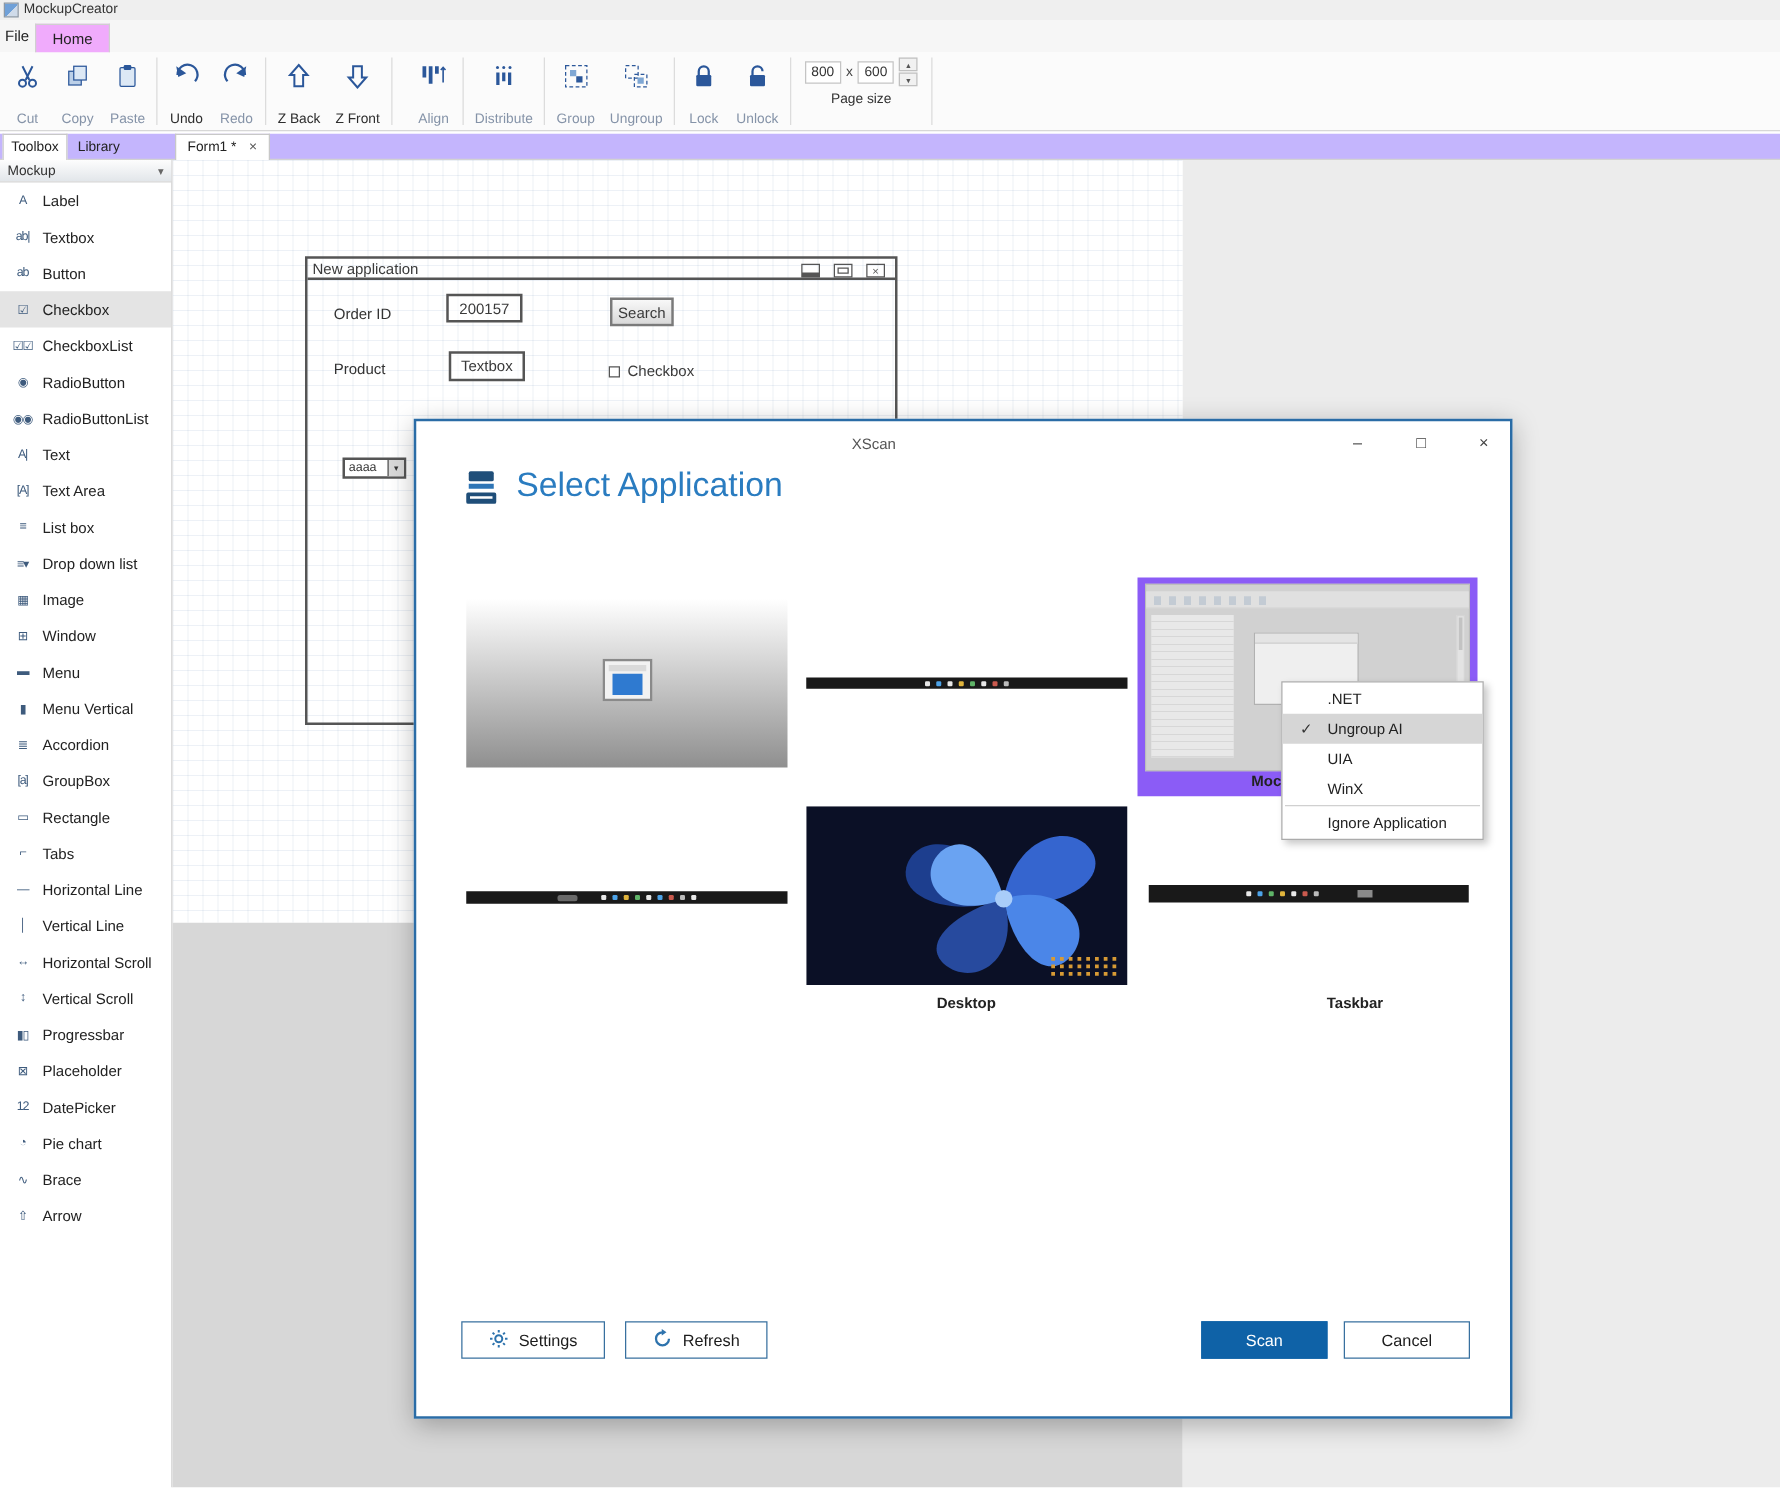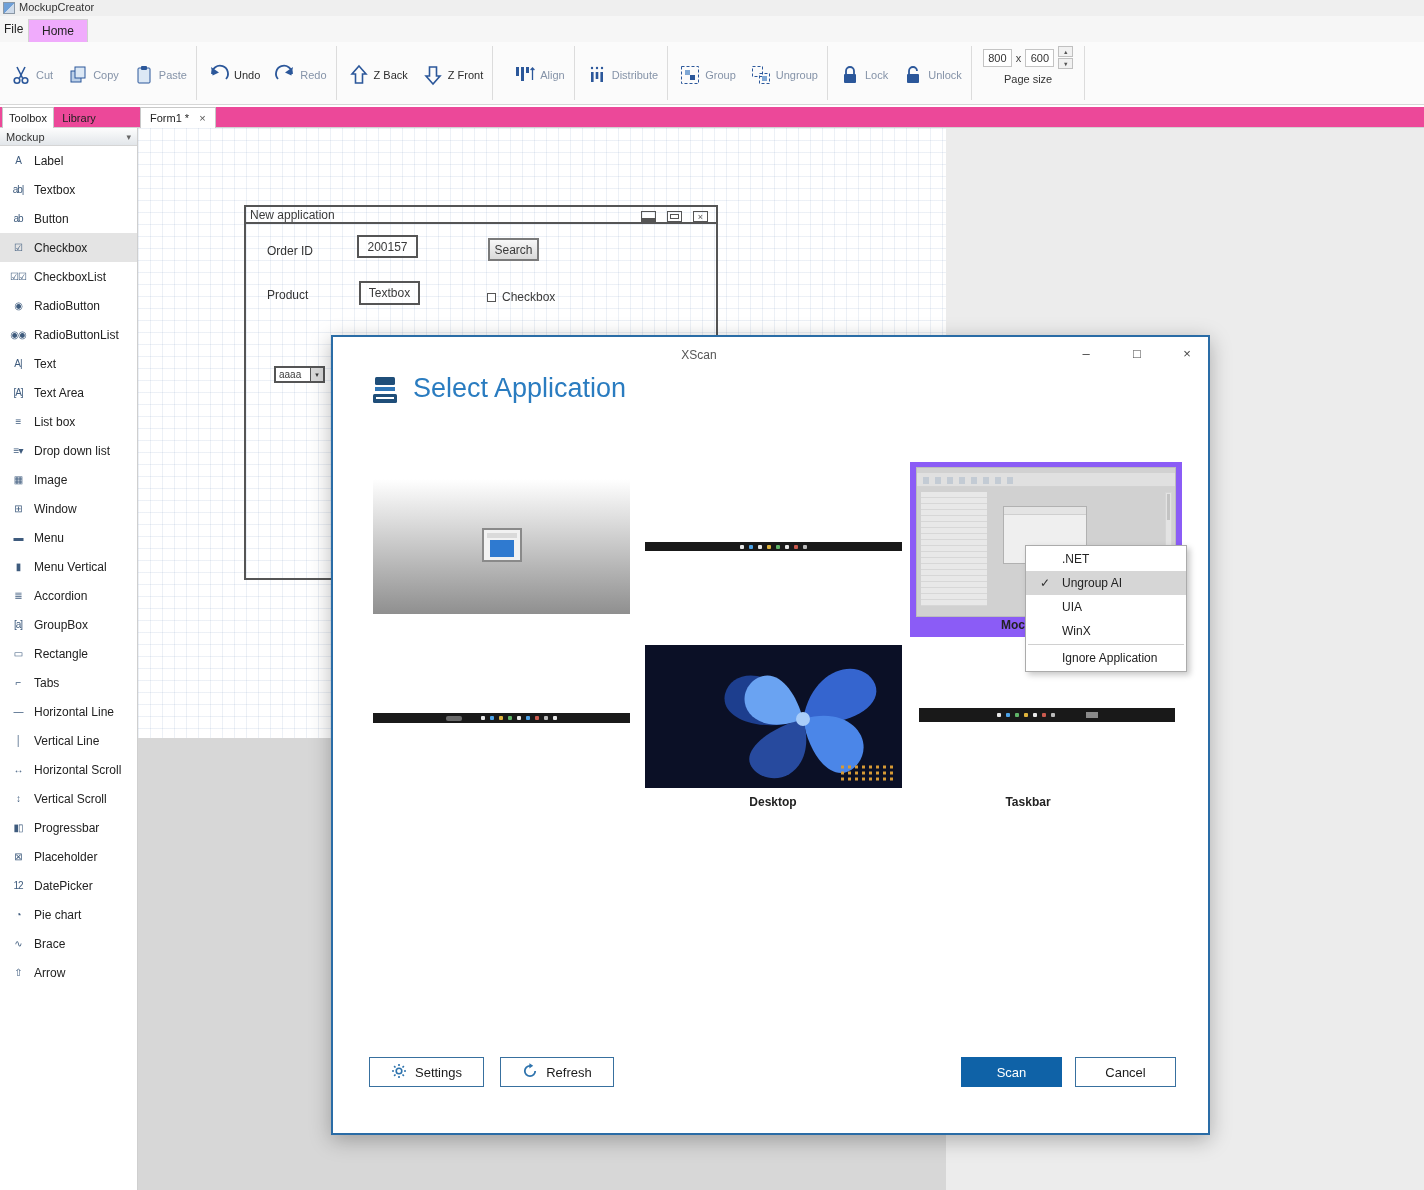--- a/index.html
+++ b/index.html
@@ -11,34 +11,34 @@
   .app-icon{position:absolute;left:3px;top:2px;width:12px;height:12px;border:1px solid #8a97a5;background:linear-gradient(135deg,#6fa0d8 0 55%,#cfdbea 55%)}
   .app-title{position:absolute;left:19px;top:1px;font-size:11px;color:#333}
 
   
   .menubar{position:absolute;left:0;top:16px;right:0;height:26px;background:#f6f6f6}
   .menu-file{position:absolute;left:4px;top:6px;font-size:12px;color:#222}
   .menu-home{position:absolute;left:28px;top:3px;height:23px;padding:0 13px;background:#f0abfc;border:1px solid #d0d0d0;border-bottom:none;display:flex;align-items:center;font-size:12px;color:#222}
 
   
   .ribbon{position:absolute;left:0;top:42px;right:0;height:63px;background:#fbfbfb;border-bottom:1px solid #d7d7d7;display:flex;align-items:stretch;padding-left:2px}
-  .rbtn{display:flex;align-items:center;justify-content:space-between;padding:6px 6px 3px;min-width:40px;gap:2px;font-size:11px;color:#8593a8;cursor:default}
+  .rbtn{display:flex;flex-direction:column;align-items:center;justify-content:space-between;padding:6px 6px 3px;min-width:40px;gap:2px;font-size:11px;color:#8593a8;cursor:default}
   .rbtn .rlbl{white-space:nowrap}
   .rbtn.dark{color:#2d2d2d}
   .ric{width:26px;height:26px;display:flex;align-items:center;justify-content:center}
   .rsep{width:1px;background:#dcdcdc;margin:4px 3px}
   .pgsize{display:flex;flex-direction:column;align-items:center;padding:4px 8px 3px;gap:4px;font-size:11px;color:#333}
   .pg-row{display:flex;align-items:center;gap:4px}
   .pg-num{width:29px;height:18px;border:1px solid #c4c4c4;background:#fff;font-size:11px;display:flex;align-items:center;justify-content:center}
   .pg-x{font-size:11px;color:#444}
   .pg-spin{display:flex;flex-direction:column;gap:1px}
   .pg-spin .sp{width:15px;height:11px;border:1px solid #c0c0c0;background:#f1f1f1;font-size:6px;display:flex;align-items:center;justify-content:center;color:#555}
 
   
-  .tabstrip{position:absolute;left:0;top:107px;right:0;height:21px;background:#ec4899;border-bottom:1px solid #d2d2d2}
+  .tabstrip{position:absolute;left:0;top:107px;right:0;height:21px;background:#c4b5fd;border-bottom:1px solid #d2d2d2}
   .ptab{position:absolute;top:0;height:21px;display:flex;align-items:center;justify-content:center;font-size:11px;color:#222}
   .ptab.sel{background:#fff;border:1px solid #c8c8c8;border-bottom:none}
   .doc-tab{position:absolute;left:140px;top:0;height:21px;background:#fff;border:1px solid #c8c8c8;border-bottom:none;display:flex;align-items:center;gap:10px;padding:0 9px;font-size:11px;color:#222}
   .doc-close{font-size:11px;color:#555;cursor:default}
 
   
   .left-panel{position:absolute;left:0;top:128px;bottom:0;width:138px;background:#fff;border-right:1px solid #cfcfcf}
   .tb-header{height:18px;background:linear-gradient(#fdfdfd,#e2e6ea);border-bottom:1px solid #d5d5d5;display:flex;align-items:center;font-size:11px;color:#333;padding:0 6px;justify-content:space-between}
   .tb-header .arr{font-size:9px;color:#666}
   .tb-row{height:29px;display:flex;align-items:center;padding-left:8px;font-size:12px;color:#222;cursor:default}
@@ -542,21 +542,21 @@
   <div class="strip" style="left:586px;top:371px;width:256px;height:14px">
     <i class="d1"></i>
       <i class="d2"></i>
       <i class="d5"></i>
       <i class="d3"></i>
       <i class="d1"></i>
       <i class="d4"></i>
       <i class="d6"></i>
     <span class="tray"></span>
   </div>
-  <span class="thumb-label" style="left:695px;top:458px">Taskbar</span>
+  <span class="thumb-label" style="left:751px;top:458px">Taskbar</span>
 
   <div class="dbtn" style="left:36px;top:720px;width:115px">
     <span>
       <svg width="16" height="16" viewBox="0 0 16 16">
           <path d="M8 5.2 A2.8 2.8 0 1 0 8 10.8 A2.8 2.8 0 1 0 8 5.2 M8 1 V3 M8 13 V15 M1 8 H3 M13 8 H15 M3.1 3.1 L4.5 4.5 M11.5 11.5 L12.9 12.9 M12.9 3.1 L11.5 4.5 M4.5 11.5 L3.1 12.9" stroke="#2e73ad" stroke-width="1.6" fill="none"></path>
         </svg>
     </span>
     <span>Settings</span>
   </div>
   <div class="dbtn" style="left:167px;top:720px;width:114px">

